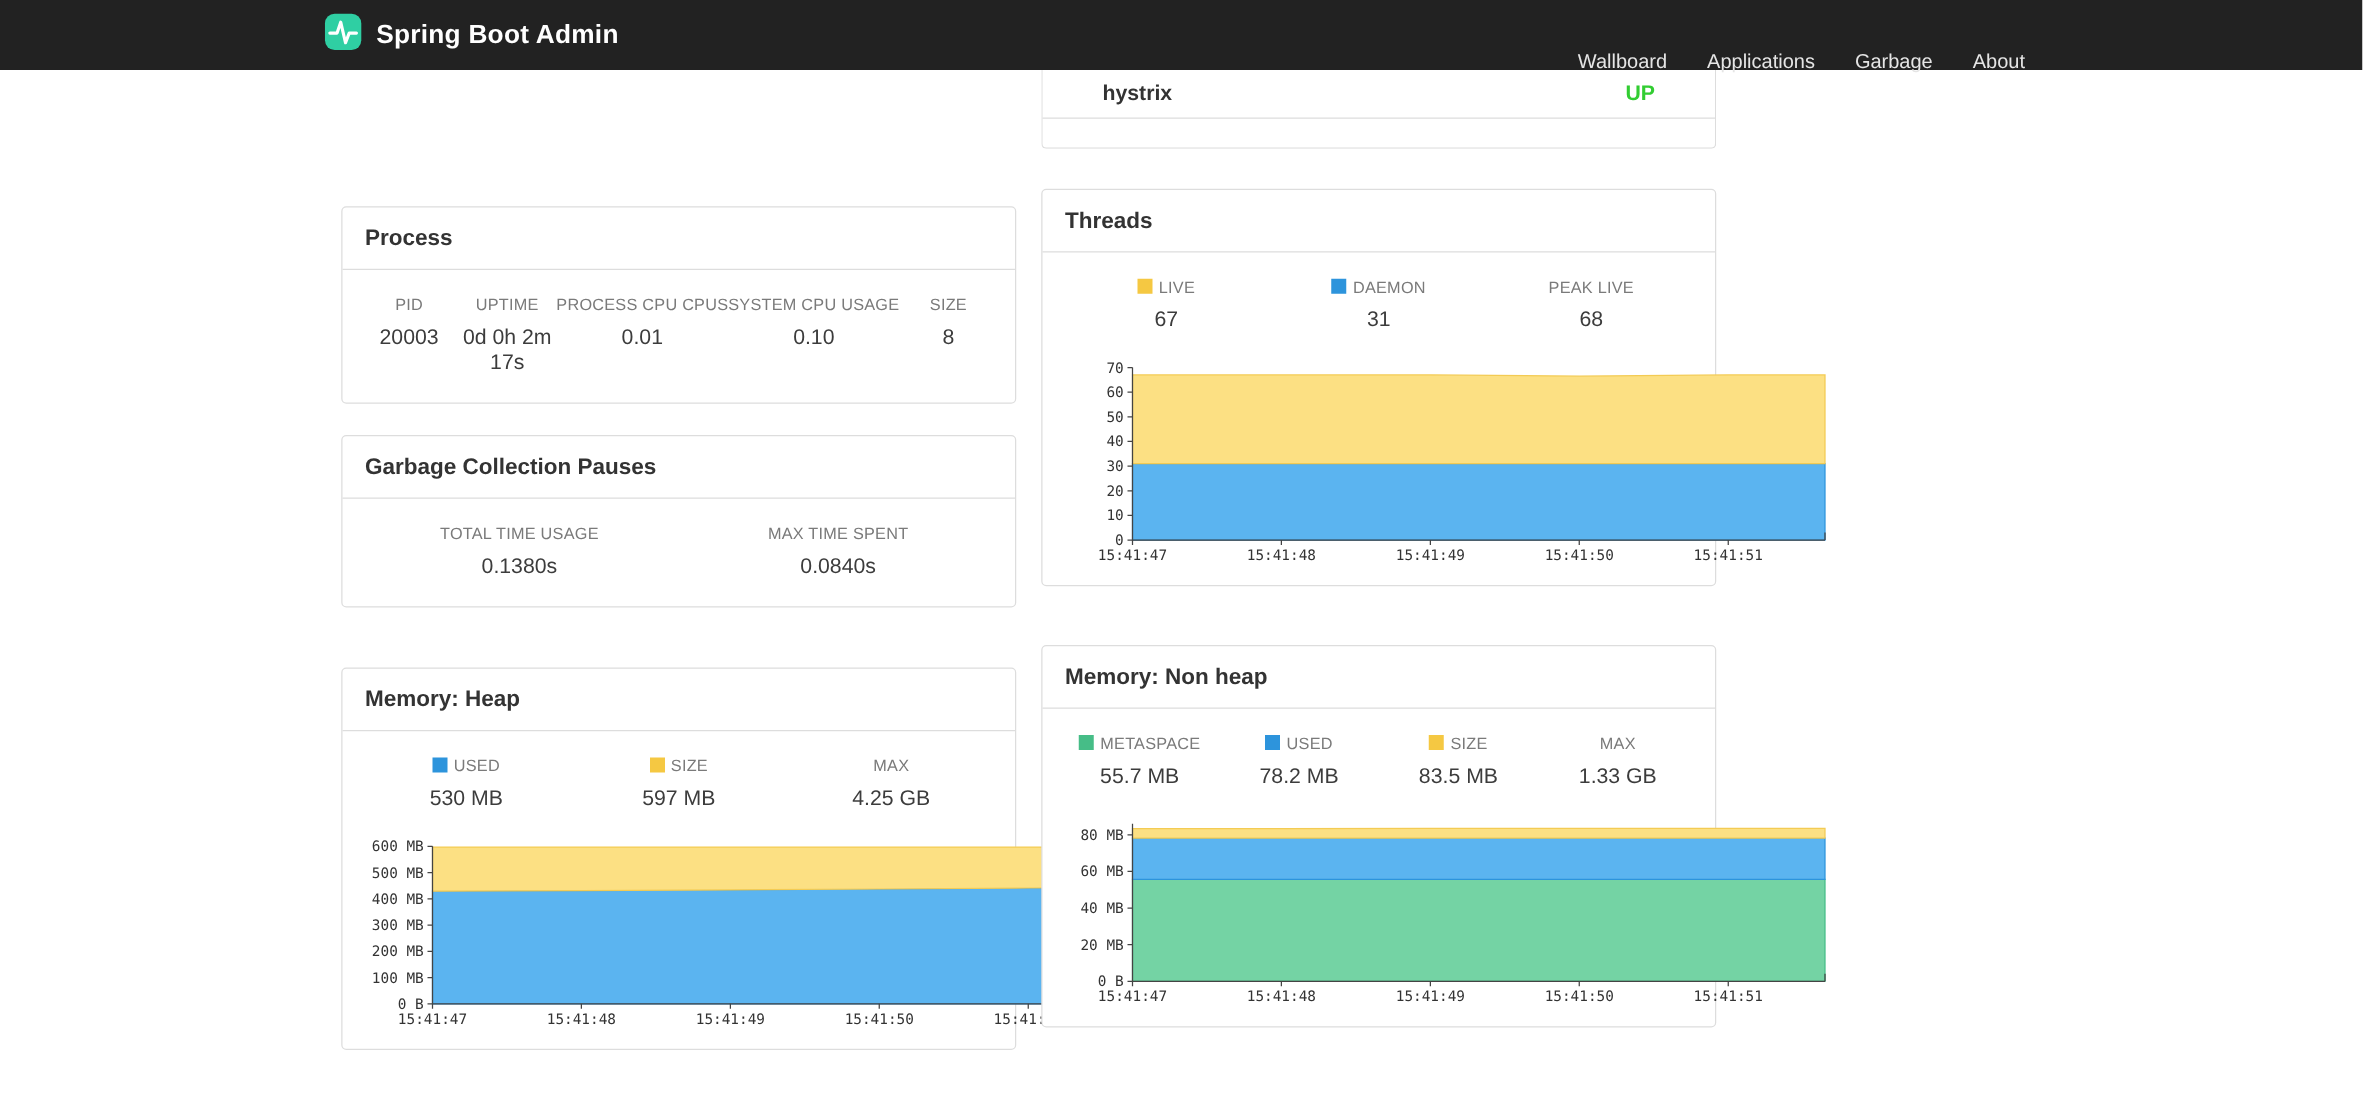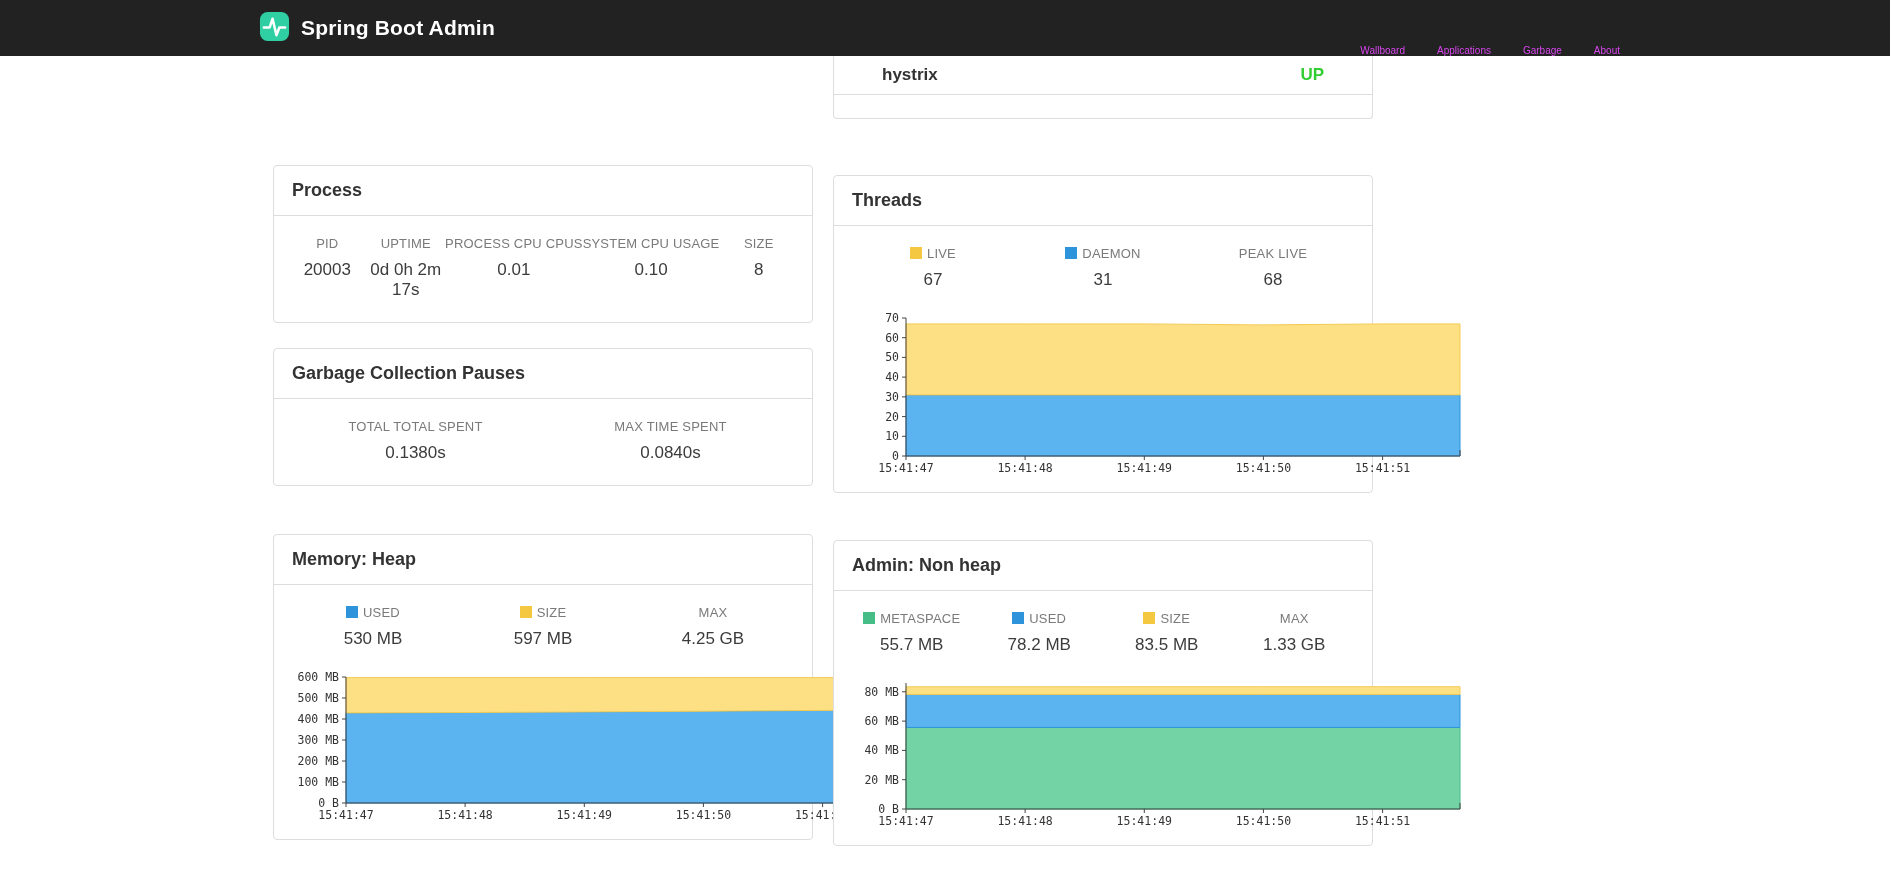--- a/index.html
+++ b/index.html
@@ -15,36 +15,36 @@
     height: 56px;
     background: #222;
     display: flex;
     align-items: center;
     justify-content: space-between;
     padding: 0 270px 0 259px;
   }
   .brand { display: flex; align-items: center; gap: 11px; cursor: pointer; }
   .brand-text { color: #fff; font-weight: bold; font-size: 21px; letter-spacing: .2px; }
   .nav-links { display: flex; list-style: none; gap: 32px; }
-  .nav-links li { color: #d946ef; font-size: 10px; cursor: pointer; margin-top: 44px; }
+  .nav-links li { color: #e5e5e5; font-size: 16px; cursor: pointer; margin-top: 44px; }
   
   .container { width: 1344px; margin: 0 auto; display: flex; gap: 20px; align-items: flex-start; }
   .col { width: 540px; display: flex; flex-direction: column; }
   .col-left { margin-top: 109px; }
   
   .panel { background: #fff; border: 1px solid #ddd; border-radius: 4px; }
   .panel-heading {
     padding: 14px 18px;
     border-bottom: 1px solid #ddd;
     font-size: 18px;
     font-weight: bold;
     color: #333;
   }
   .mt25 { margin-top: 25px; }
-  .mt46 { margin-top: 56px; }
+  .mt46 { margin-top: 32px; }
   .mt47 { margin-top: 47px; }
   .mt48 { margin-top: 48px; }
   
   .app-panel { border-top: none; border-radius: 0 0 4px 4px; }
   .app-row {
     display: flex; justify-content: space-between; align-items: center;
     height: 39px; padding: 0 48px;
     border-bottom: 1px solid #ddd;
     font-size: 17px; font-weight: bold;
   }
@@ -109,21 +109,21 @@
           <div class="stat-label">SIZE</div>
           <div class="stat-value">8</div>
         </div>
       </div>
     </section>
 
     <section class="panel mt25">
       <header class="panel-heading">Garbage Collection Pauses</header>
       <div class="stats">
         <div class="stat">
-          <div class="stat-label">TOTAL TOTAL SPENT</div>
+          <div class="stat-label">TOTAL TIME USAGE</div>
           <div class="stat-value">0.1380s</div>
         </div>
         <div class="stat">
           <div class="stat-label">MAX TIME SPENT</div>
           <div class="stat-value">0.0840s</div>
         </div>
       </div>
     </section>
 
     <section class="panel mt48">
@@ -236,21 +236,21 @@
             <text class="tick" x="296.3" y="160" text-anchor="middle">15:41:49</text>
             <line x1="415.4" y1="144" x2="415.4" y2="148" stroke="#444"></line>
             <text class="tick" x="415.4" y="160" text-anchor="middle">15:41:50</text>
             <line x1="534.6" y1="144" x2="534.6" y2="148" stroke="#444"></line>
             <text class="tick" x="534.6" y="160" text-anchor="middle">15:41:51</text>
           </svg>
       </div>
     </section>
 
     <section class="panel mt47">
-      <header class="panel-heading">Admin: Non heap</header>
+      <header class="panel-heading">Memory: Non heap</header>
       <div class="stats">
         <div class="stat">
           <div class="stat-label"><span class="swatch" style="background: rgb(70, 189, 135);"></span><span>METASPACE</span></div>
           <div class="stat-value">55.7 MB</div>
         </div>
         <div class="stat">
           <div class="stat-label"><span class="swatch" style="background: rgb(45, 148, 220);"></span><span>USED</span></div>
           <div class="stat-value">78.2 MB</div>
         </div>
         <div class="stat">

